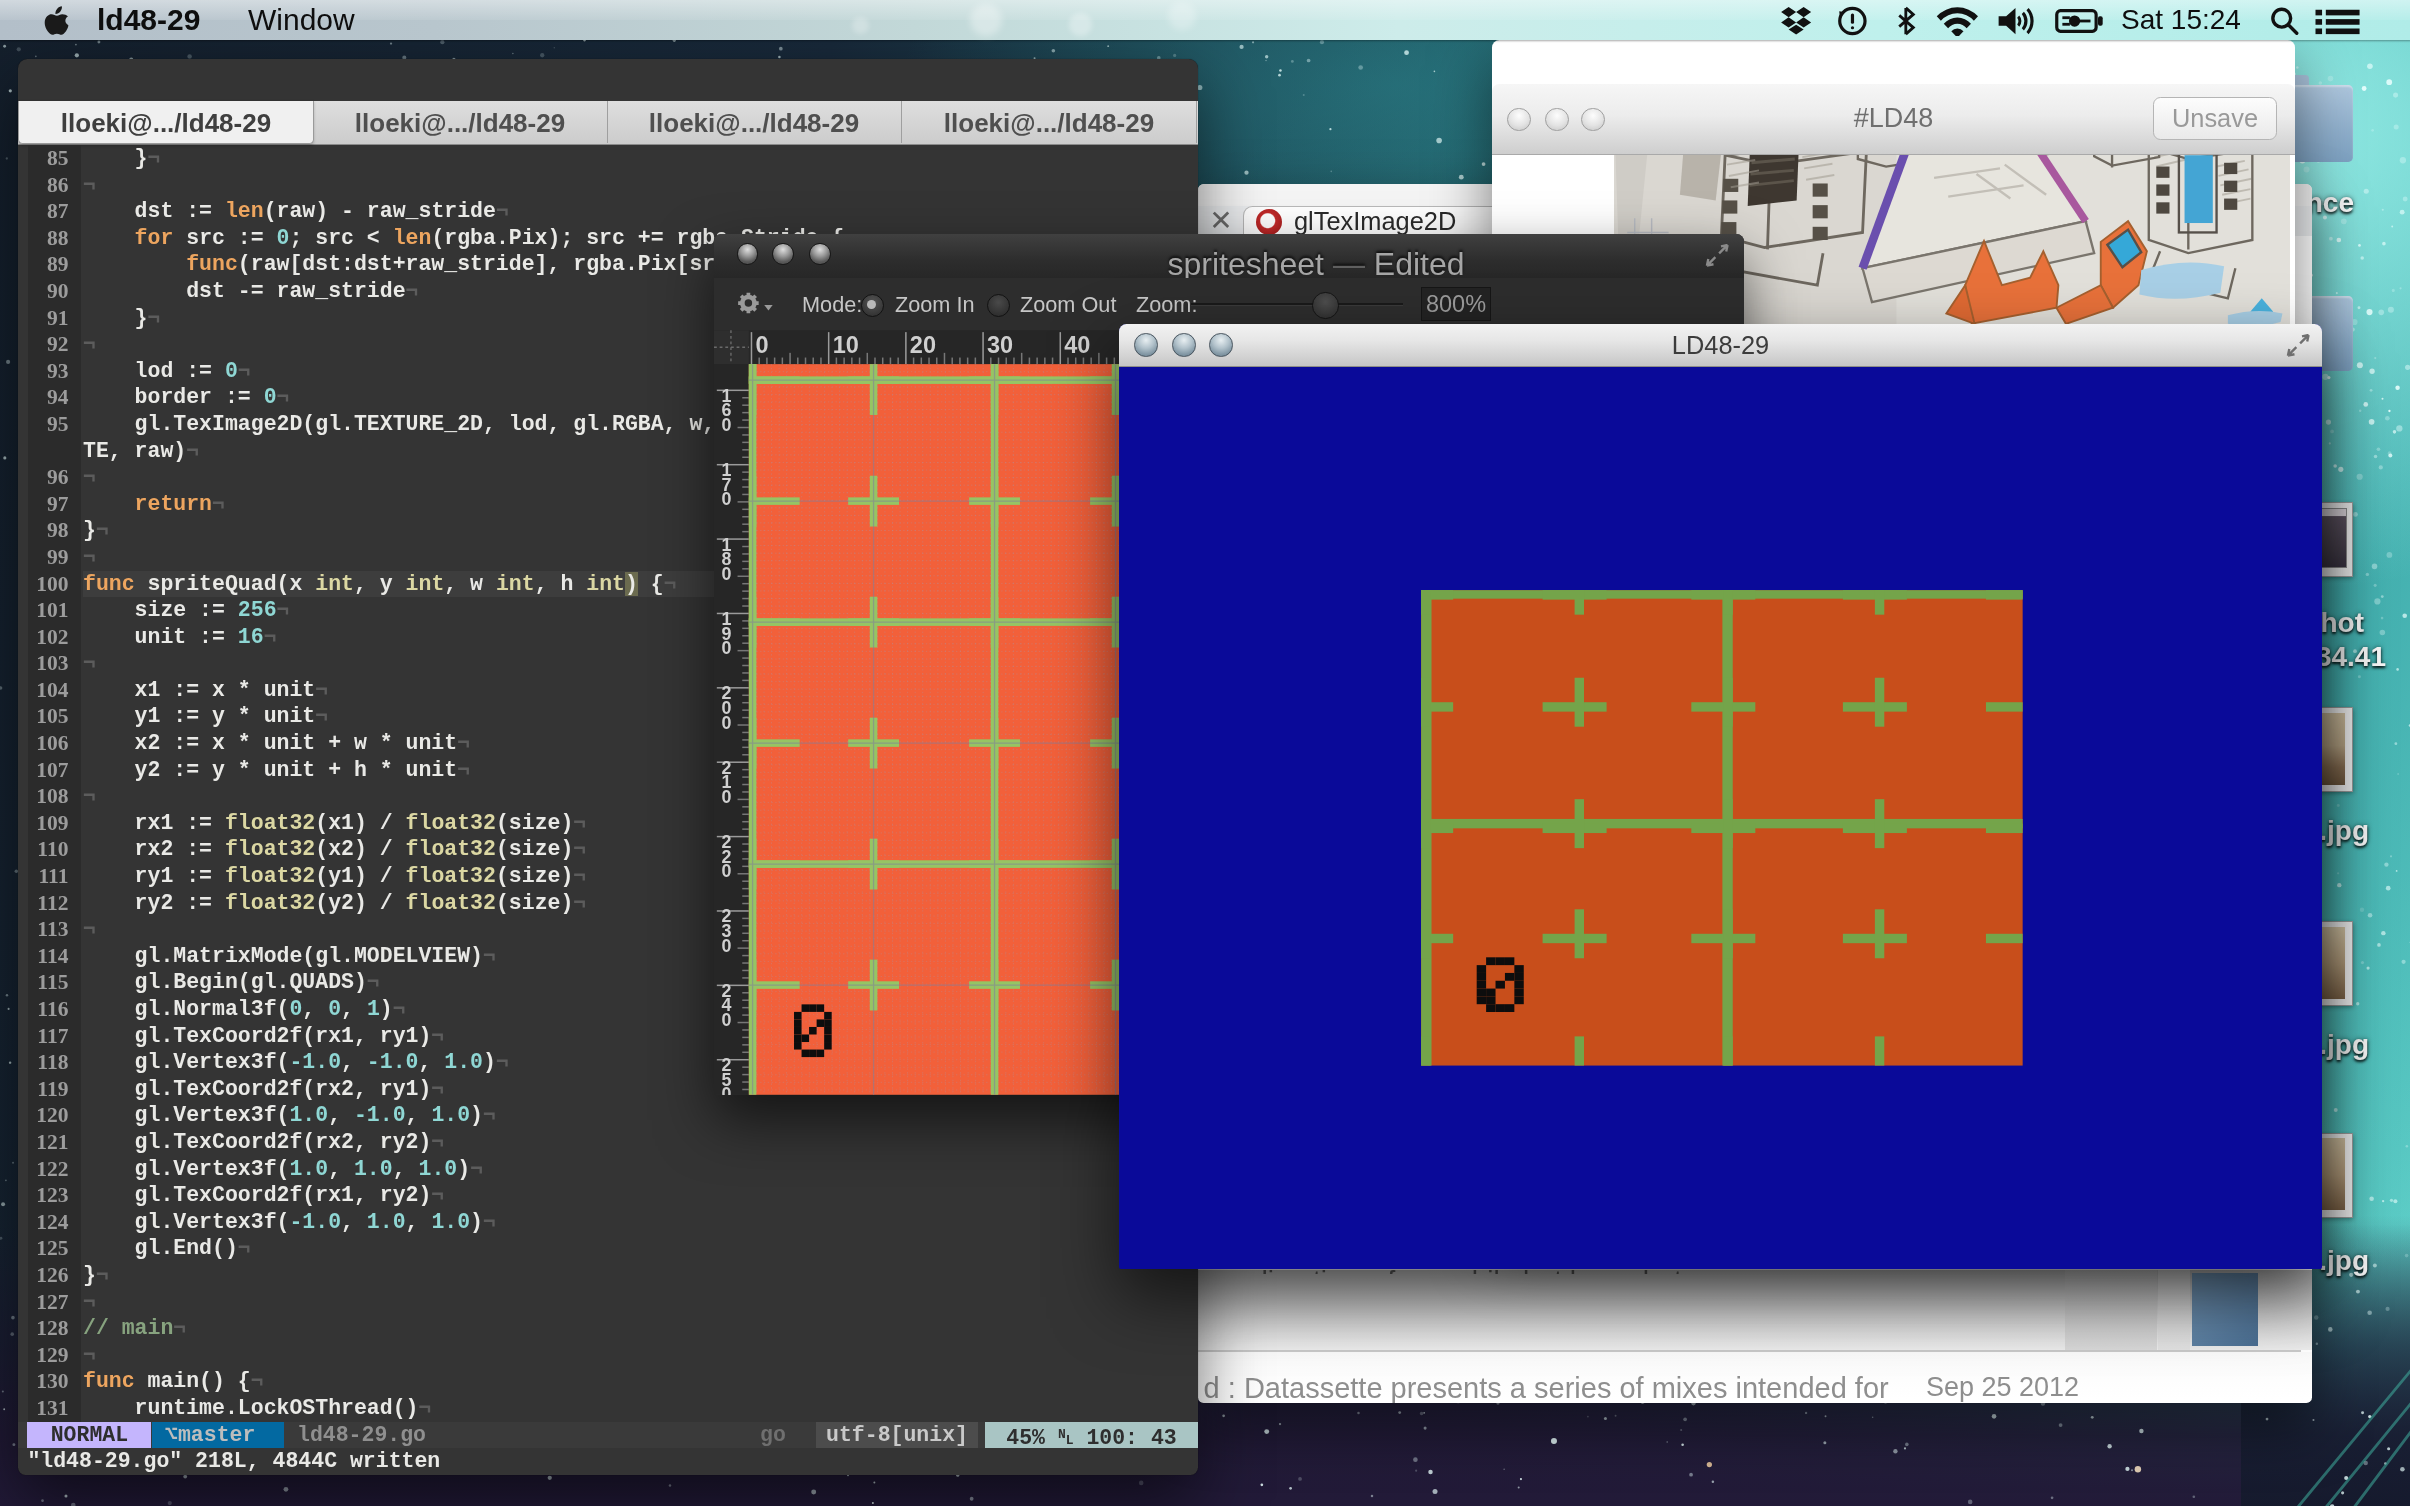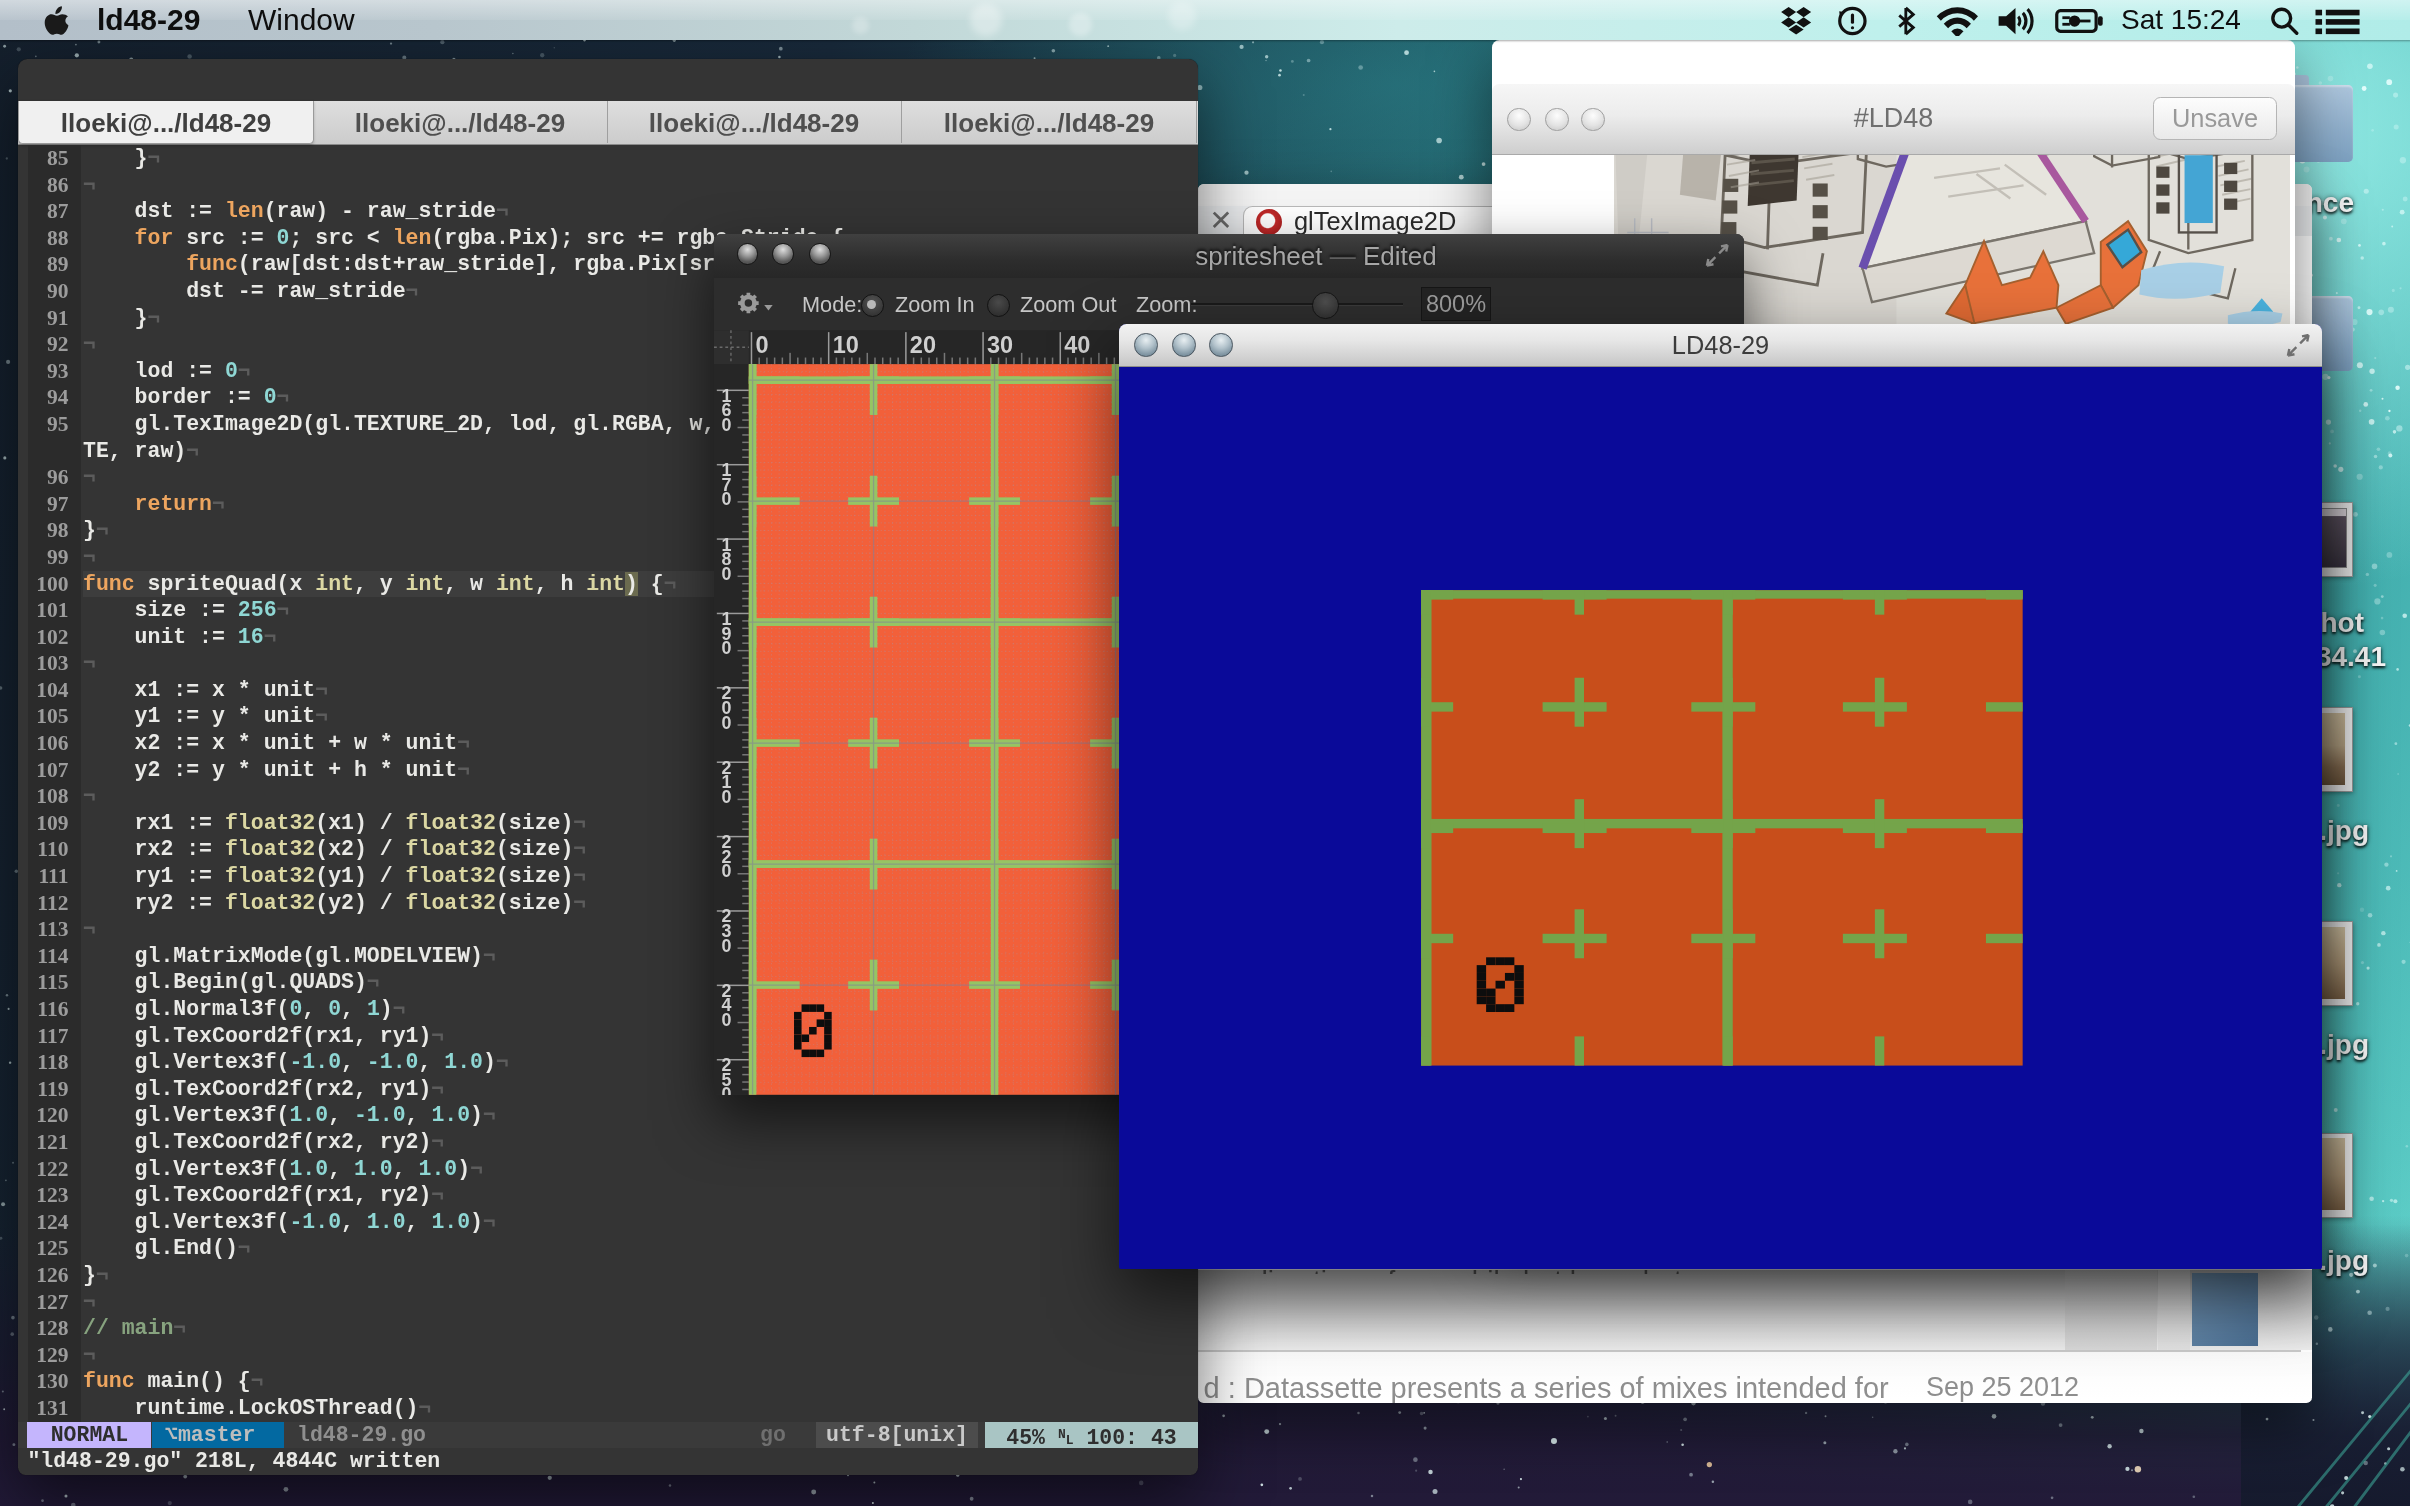--- a/index.html
+++ b/index.html
@@ -754,21 +754,21 @@
     <div class="chip" style="left:967px;width:213px;background:#a9c5c4;color:#2e2e2e;text-align:center;">45% <span style="font-size:13px;vertical-align:5.6px;">N</span><span style="font-size:13px;">L</span> 100: 43</div>
   </div>
   <div id="msgline">"ld48-29.go" 218L, 4844C written</div>
 </div>
 
 <div class="abs" id="sprite">
   <div style="position:absolute;left:0;top:0;width:100%;height:44px;border-radius:7.5px 7.5px 0 0;background:linear-gradient(to bottom,#404040,#2d2d2d 60%,#272727);">
     <div class="tl" style="left:22.6px;top:9.4px;width:21.7px;height:21.7px;background:radial-gradient(circle at 50% 28%,#dedede,#9a9a9a 38%,#5a5a5a 70%,#454545);border:0.9px solid #161616;box-sizing:border-box;"></div>
     <div class="tl" style="left:58px;top:9.4px;width:21.7px;height:21.7px;background:radial-gradient(circle at 50% 28%,#dedede,#9a9a9a 38%,#5a5a5a 70%,#454545);border:0.9px solid #161616;box-sizing:border-box;"></div>
     <div class="tl" style="left:95px;top:9.4px;width:21.7px;height:21.7px;background:radial-gradient(circle at 50% 28%,#dedede,#9a9a9a 38%,#5a5a5a 70%,#454545);border:0.9px solid #161616;box-sizing:border-box;"></div>
-    <div style="position:absolute;left:0;top:0;width:100%;height:44px;line-height:44px;text-align:center;font-size:26px;color:#a6a6a6;text-shadow:0 -1.9px 2.8px rgba(0,0,0,0.8);padding-left:87px;">spritesheet <span style="color:#5f5f5f;">—</span> Edited</div>
+    <div style="position:absolute;left:0;top:8px;width:100%;height:44px;line-height:44px;text-align:center;font-size:32px;color:#a6a6a6;text-shadow:0 -1.9px 2.8px rgba(0,0,0,0.8);padding-left:87px;">spritesheet <span style="color:#5f5f5f;">—</span> Edited</div>
     <svg style="position:absolute;right:15px;top:10.4px;" width="24.5" height="22.6" viewBox="0 0 26 24">
       <g stroke="#8a8a8a" stroke-width="2.5" fill="#8a8a8a">
         <path d="M15 10 L24 1 M24 1 l-7 1.5 M24 1 l-1.5 7" fill="none"></path>
         <path d="M11 14 L2 23 M2 23 l7 -1.5 M2 23 l1.5 -7" fill="none"></path>
       </g>
     </svg>
   </div>
   <div style="position:absolute;left:0;top:44px;width:100%;height:52px;background:#2d2d2d;color:#c6c6c6;font-size:21.7px;">
     <svg style="position:absolute;left:21px;top:12.2px;" width="38" height="28" viewBox="0 0 40 30">
       <g fill="#9a9a9a">

